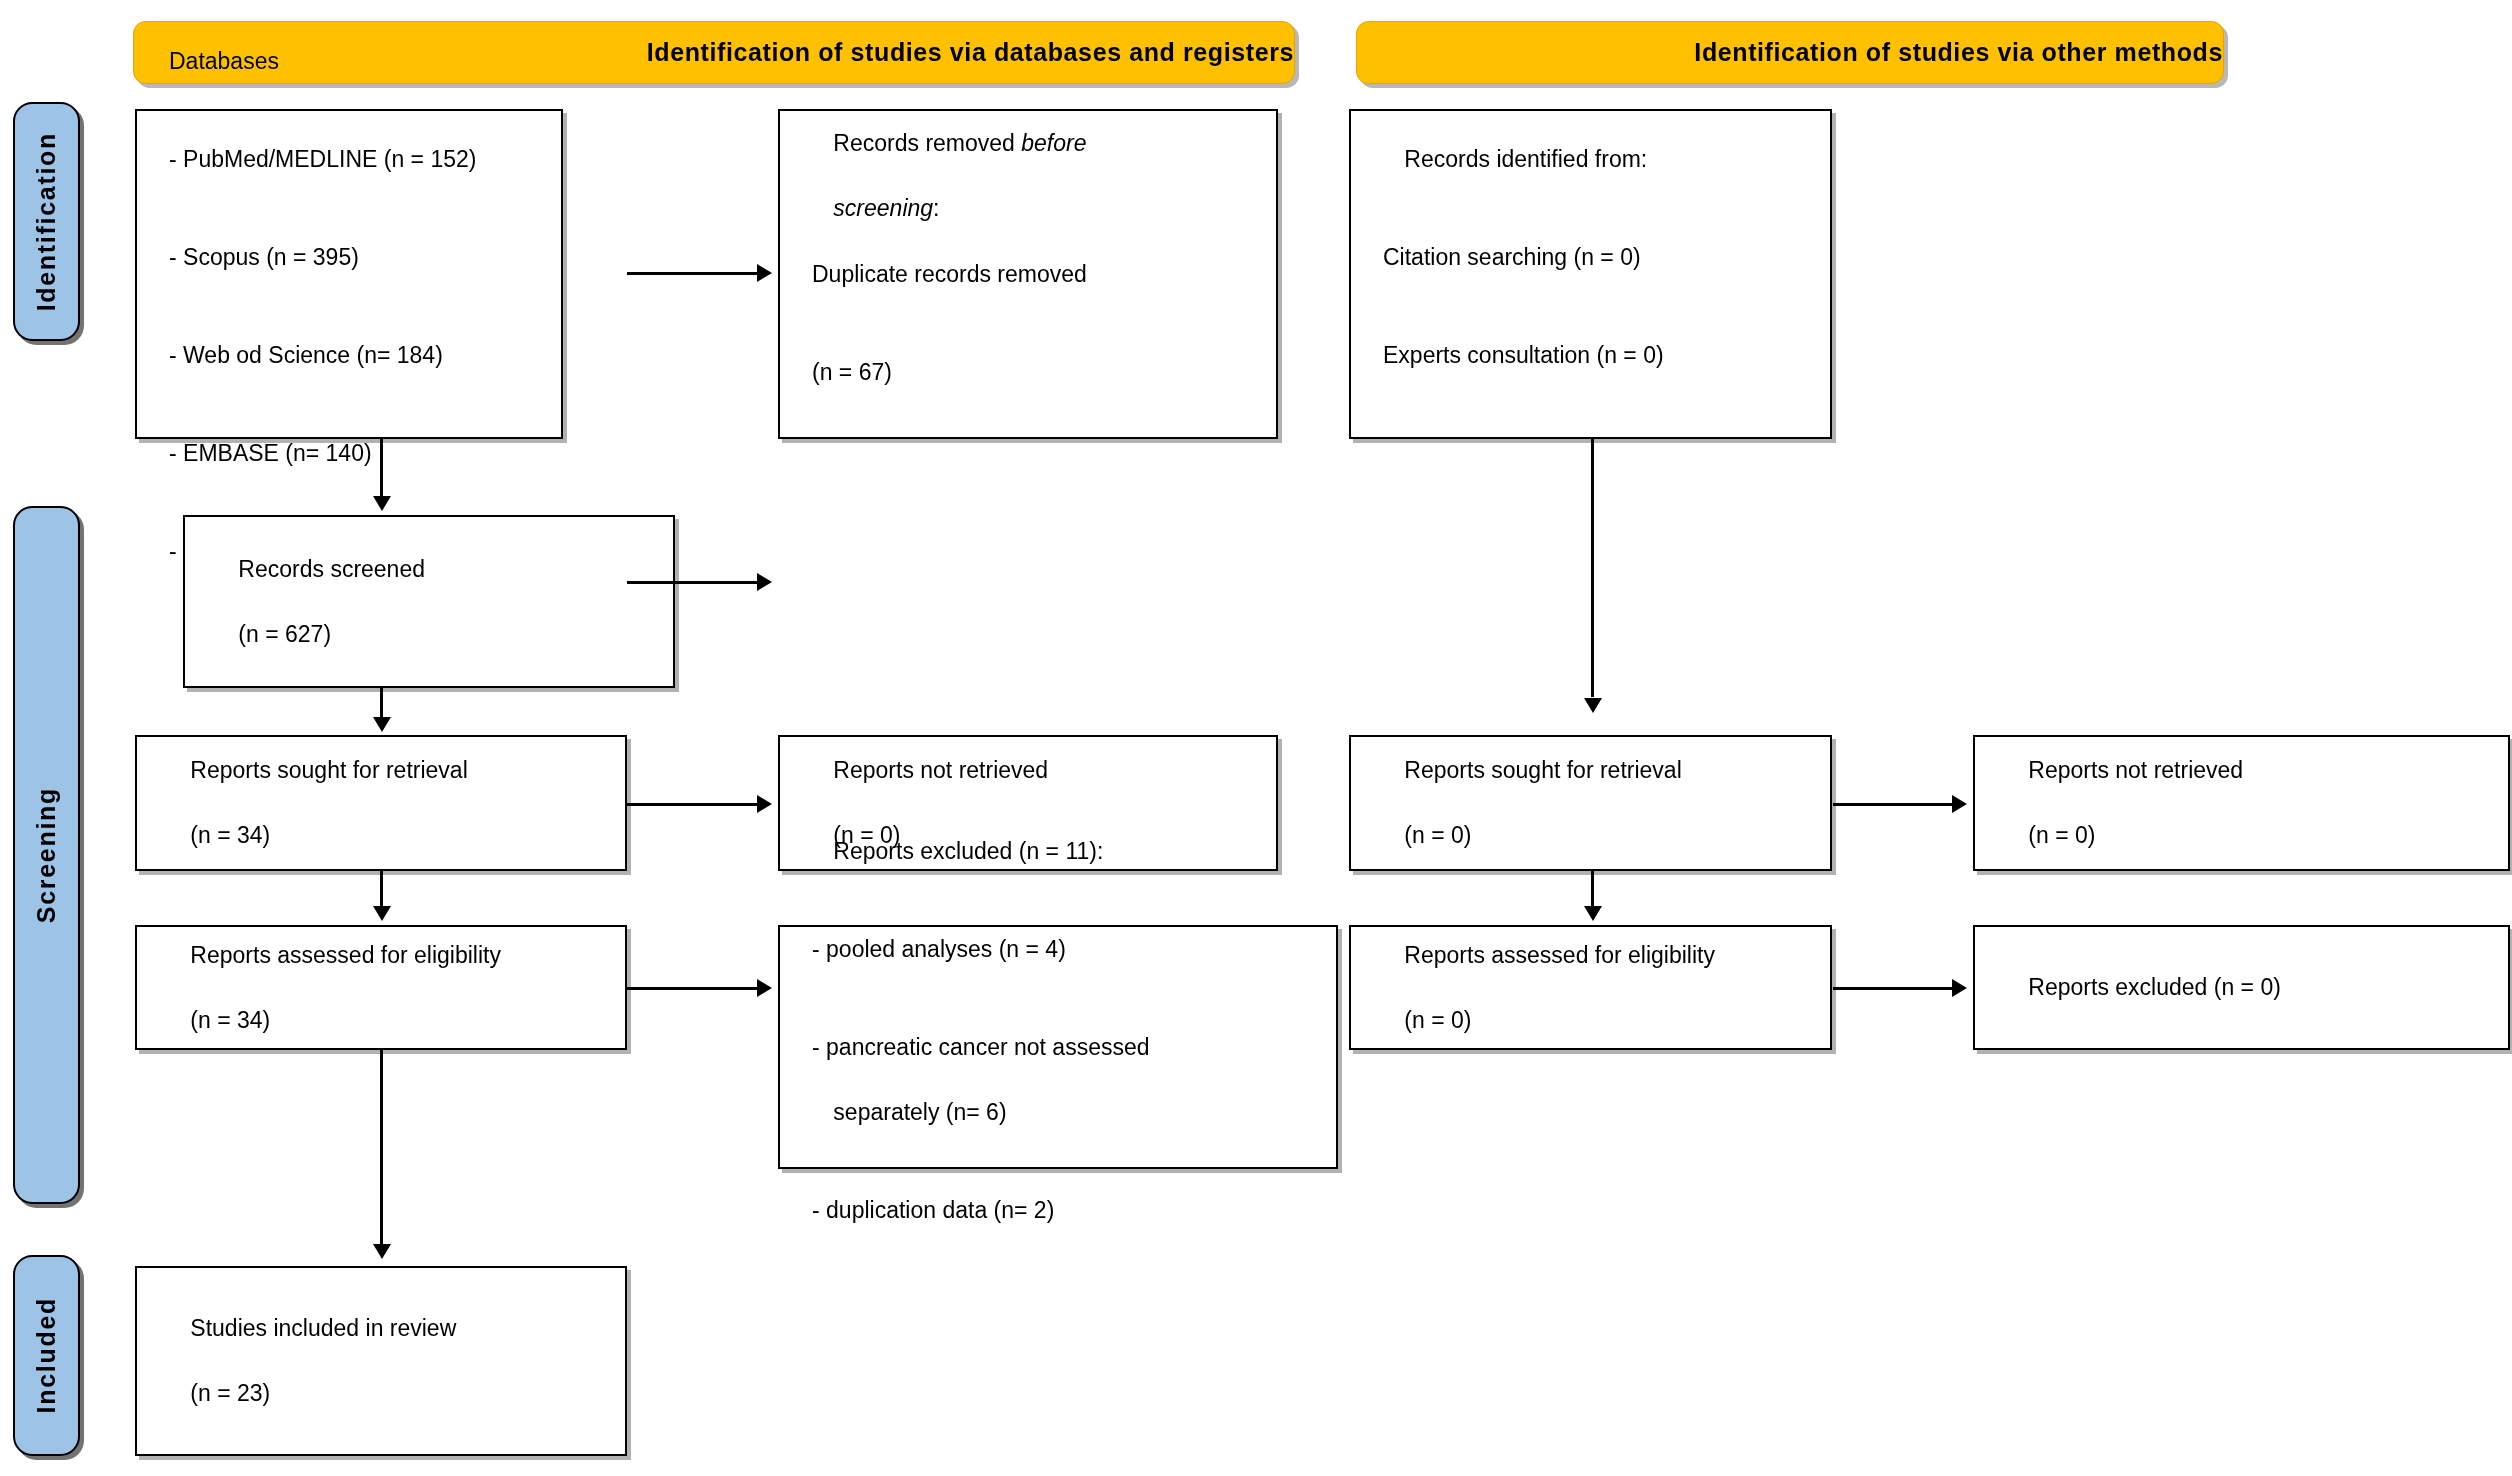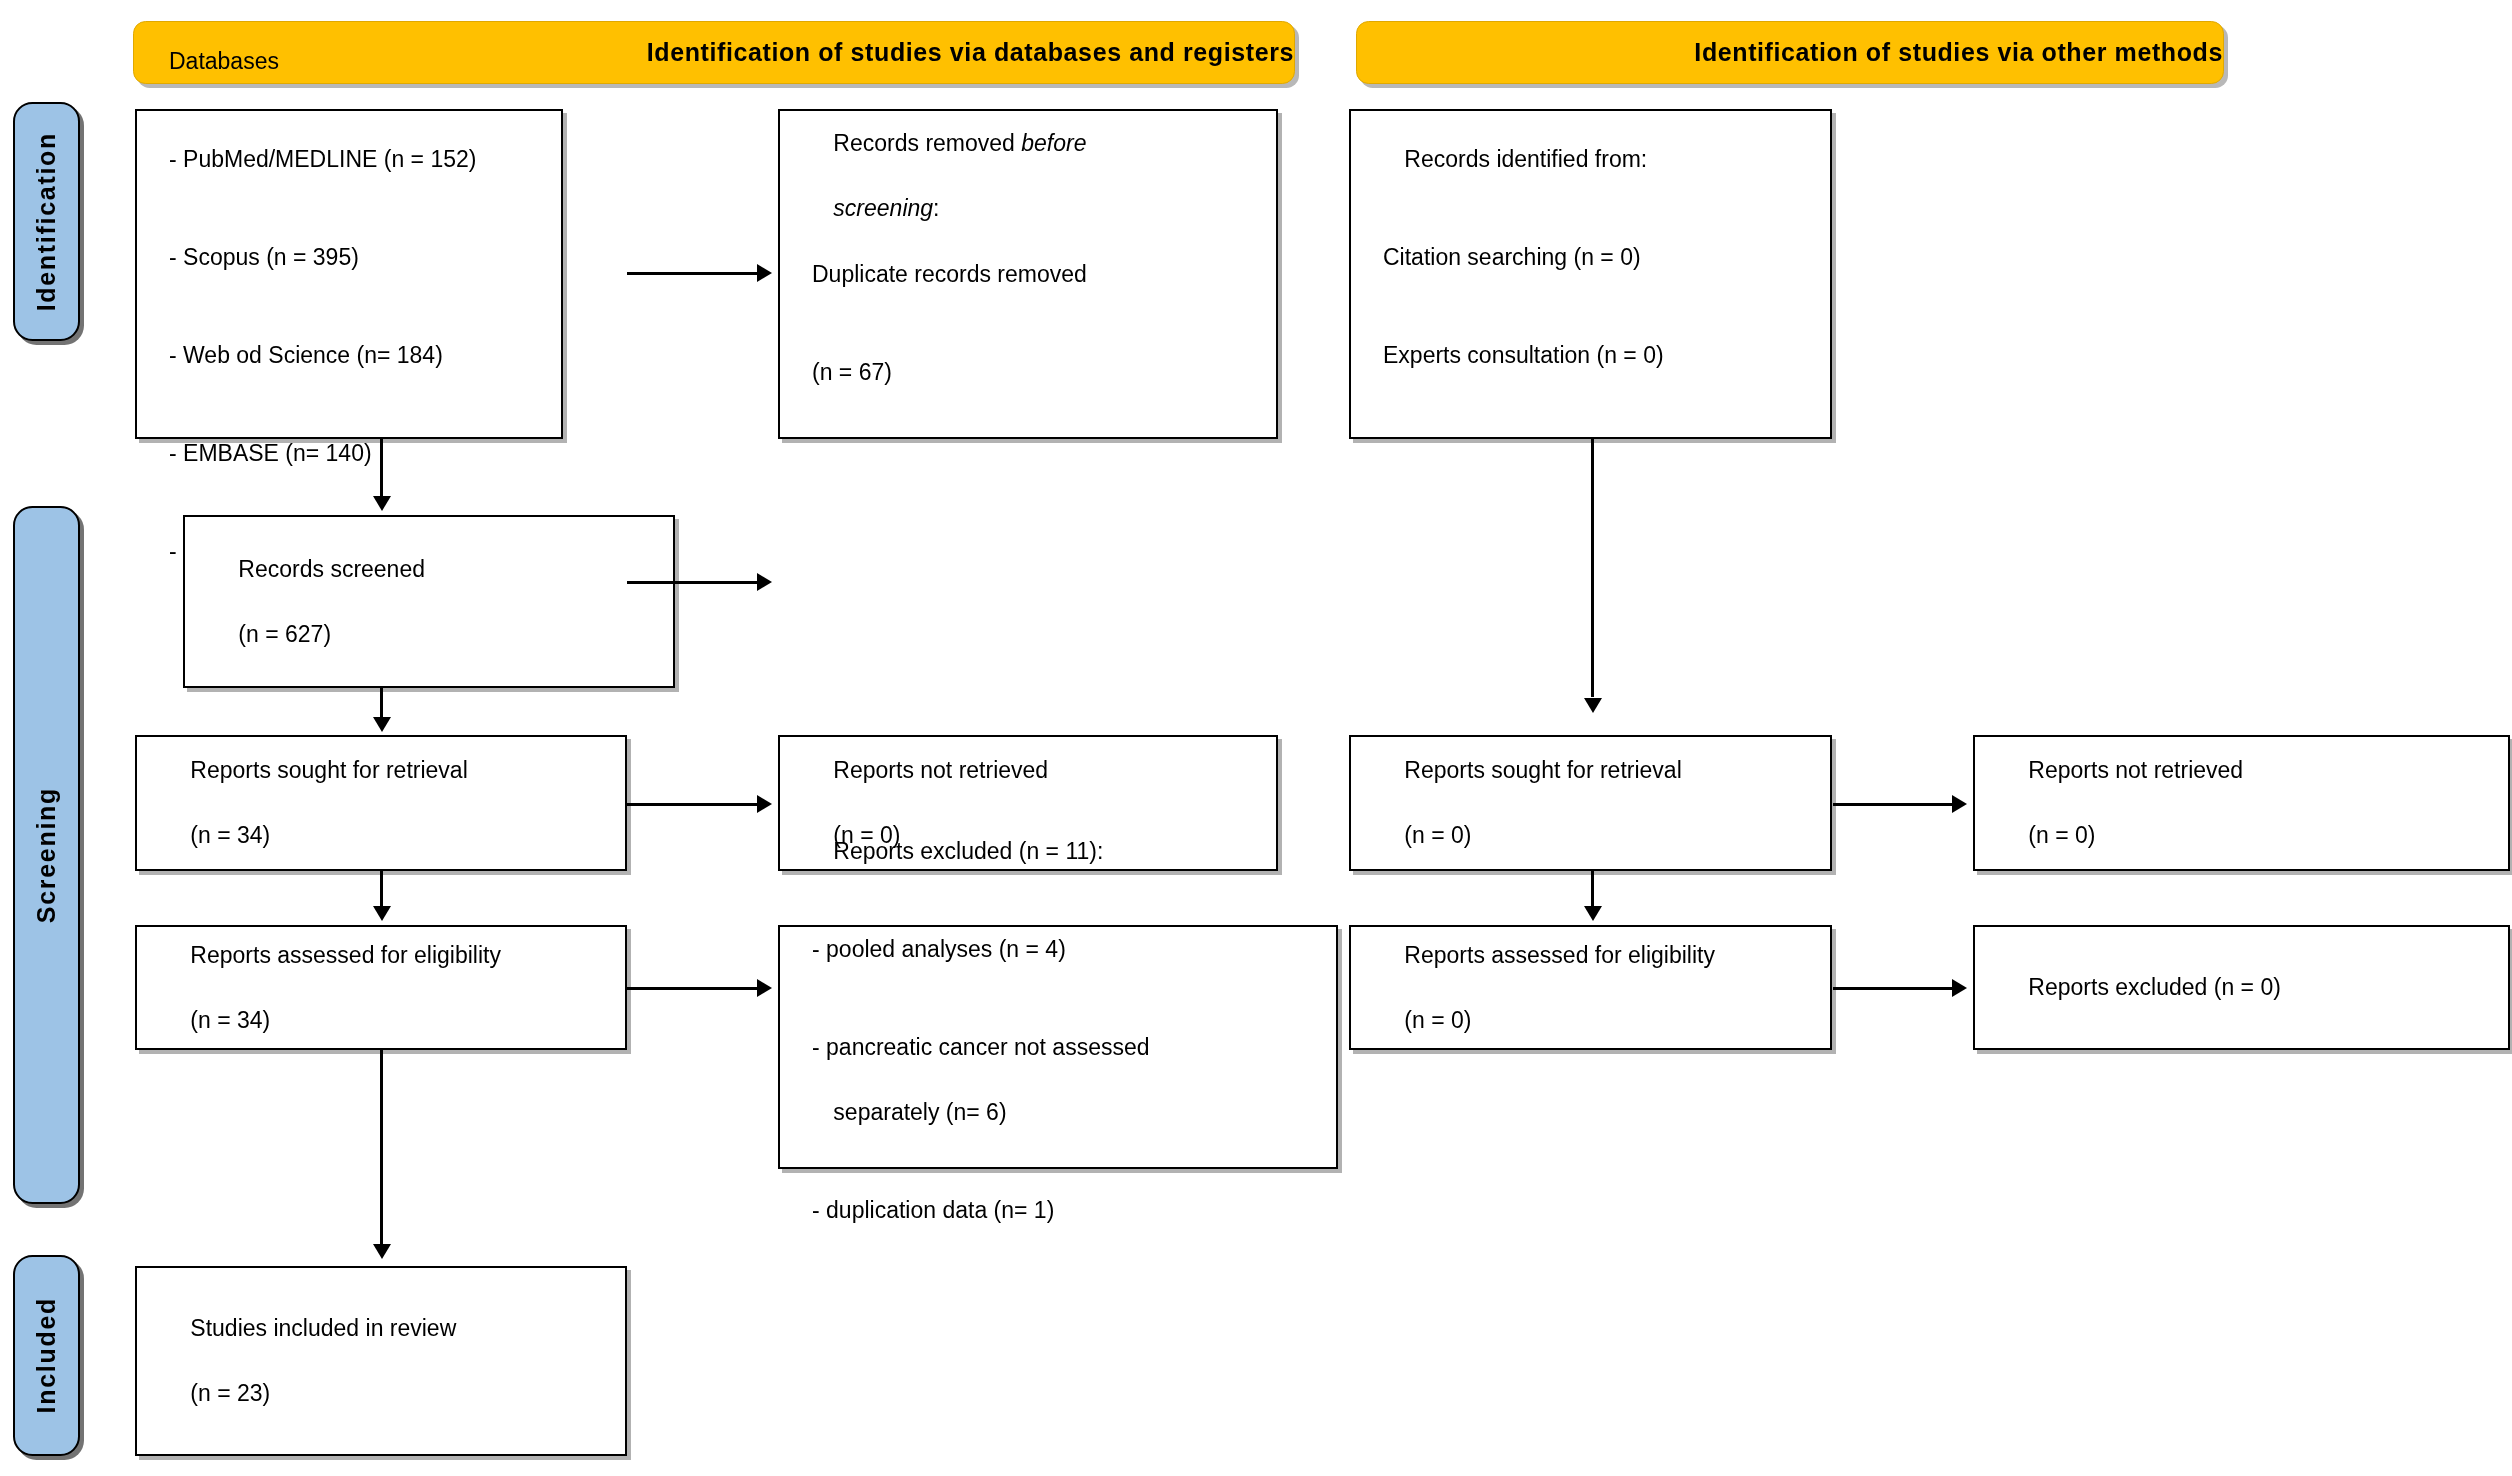--- a/index.html
+++ b/index.html
@@ -145,21 +145,21 @@
       <span>(n = 34)</span>
     </div>
   </div>
 
   <div class="flow-box" style="left:778px;top:925px;width:560px;height:244px;">
     <div class="bx">
       <span>Reports excluded (n = 11):</span><br>
       <span class="ind2">- pooled analyses (n = 4)</span>
       <span class="ind2">- pancreatic cancer not assessed</span>
       <span>separately (n= 6)</span><br>
-      <span class="ind2">- duplication data (n= 1)</span>
+      <span class="ind2">- duplication data (n= 2)</span>
     </div>
   </div>
 
   <div class="flow-box" style="left:135px;top:1266px;width:492px;height:190px;">
     <div class="bx">
       <span>Studies included in review</span><br>
       <span>(n = 23)</span>
     </div>
   </div>
 

